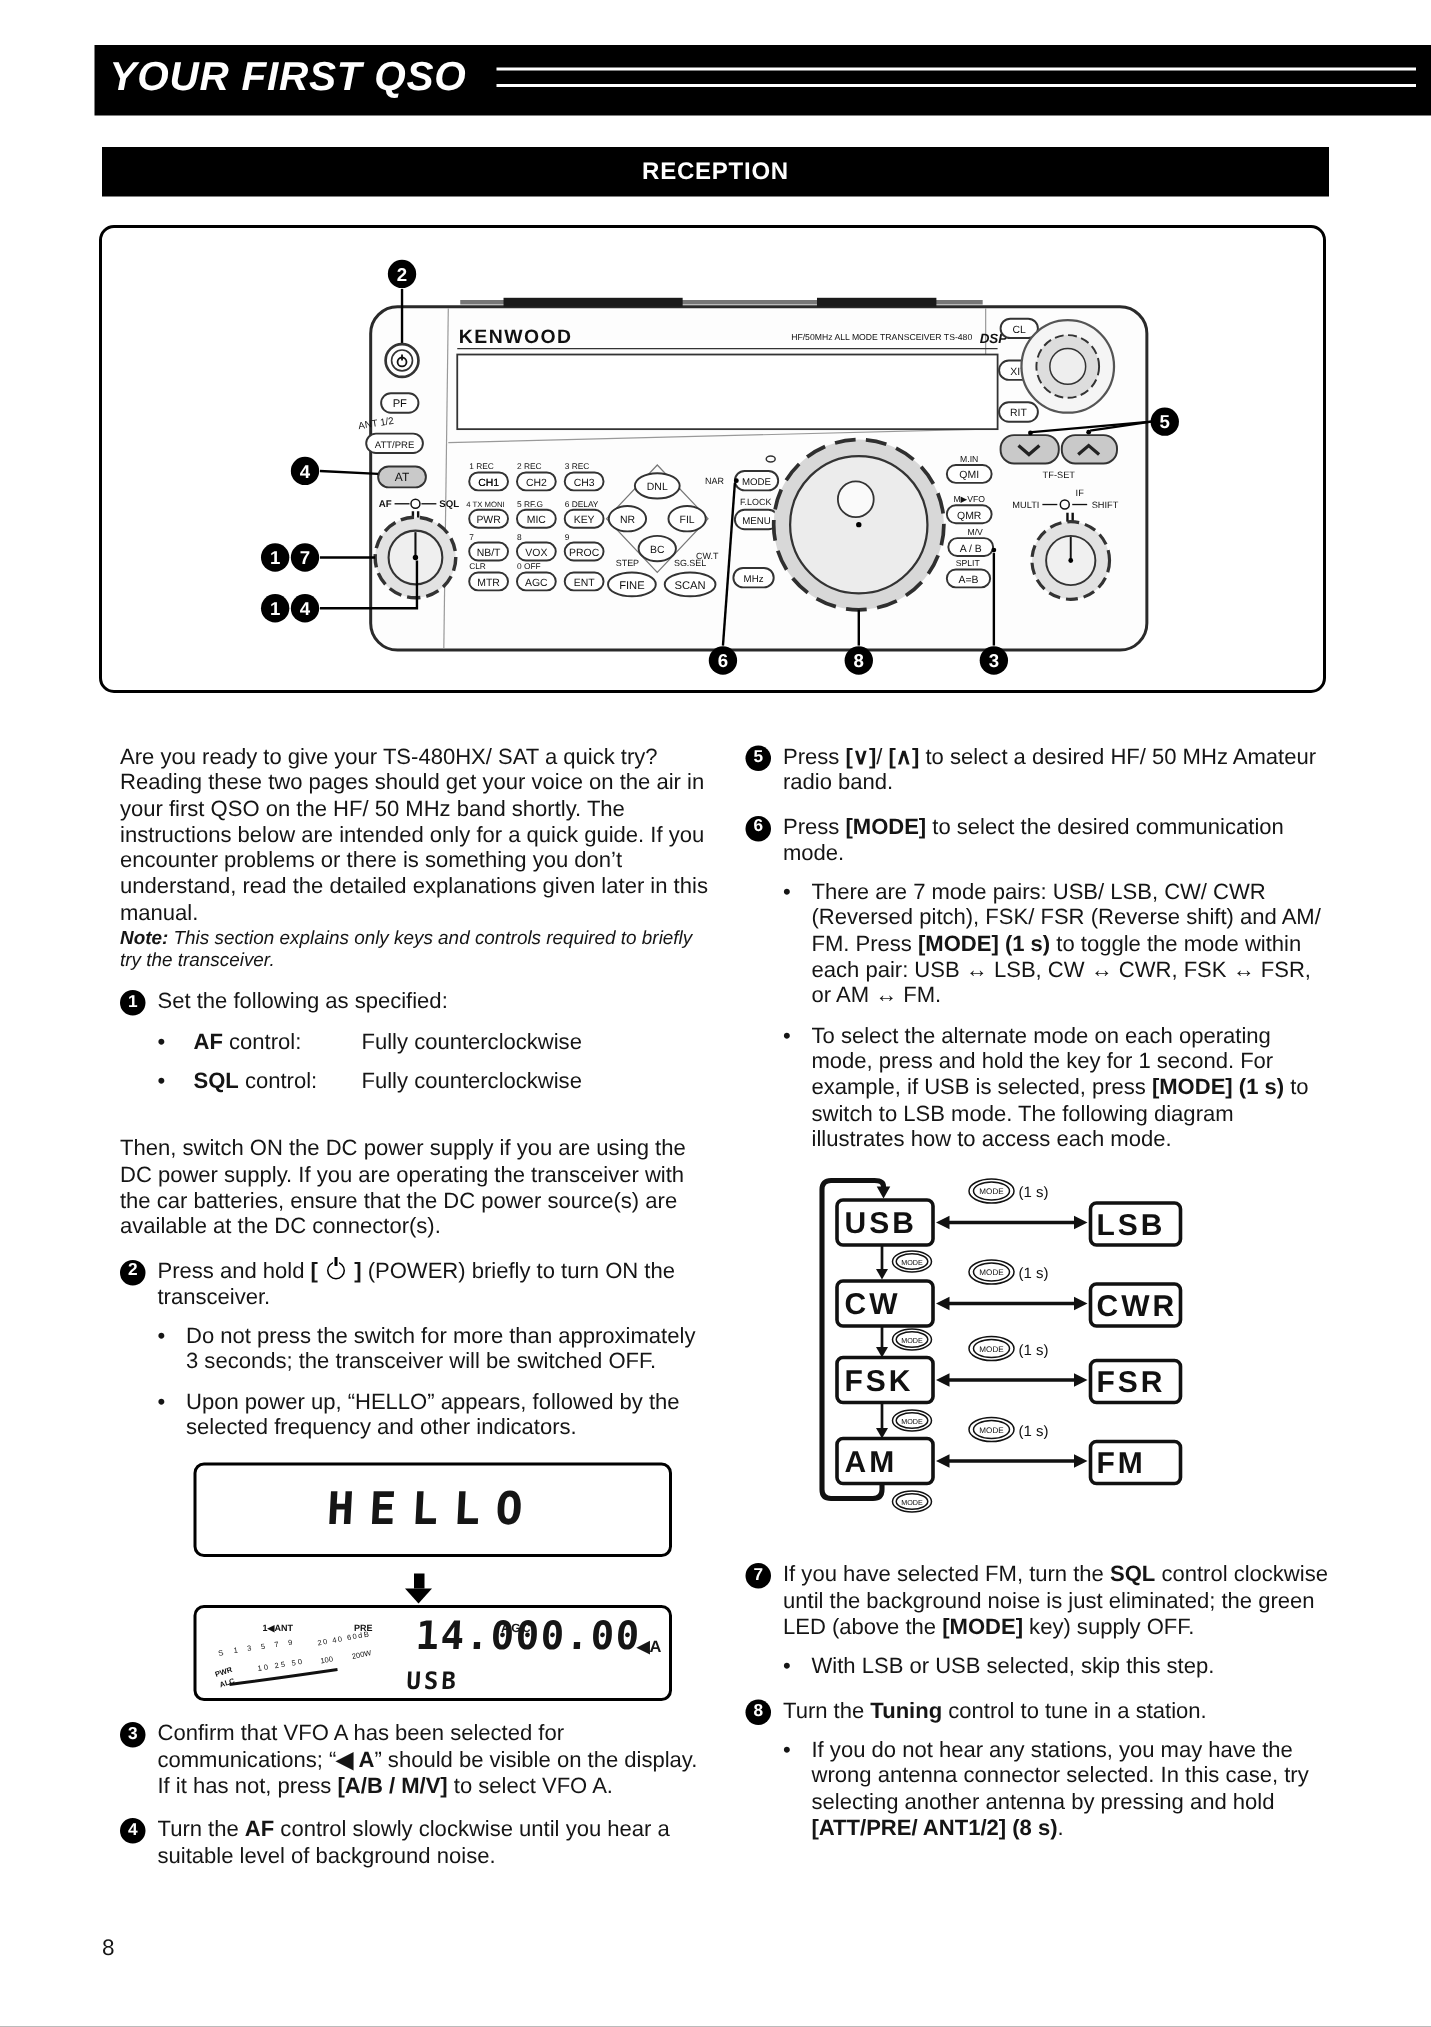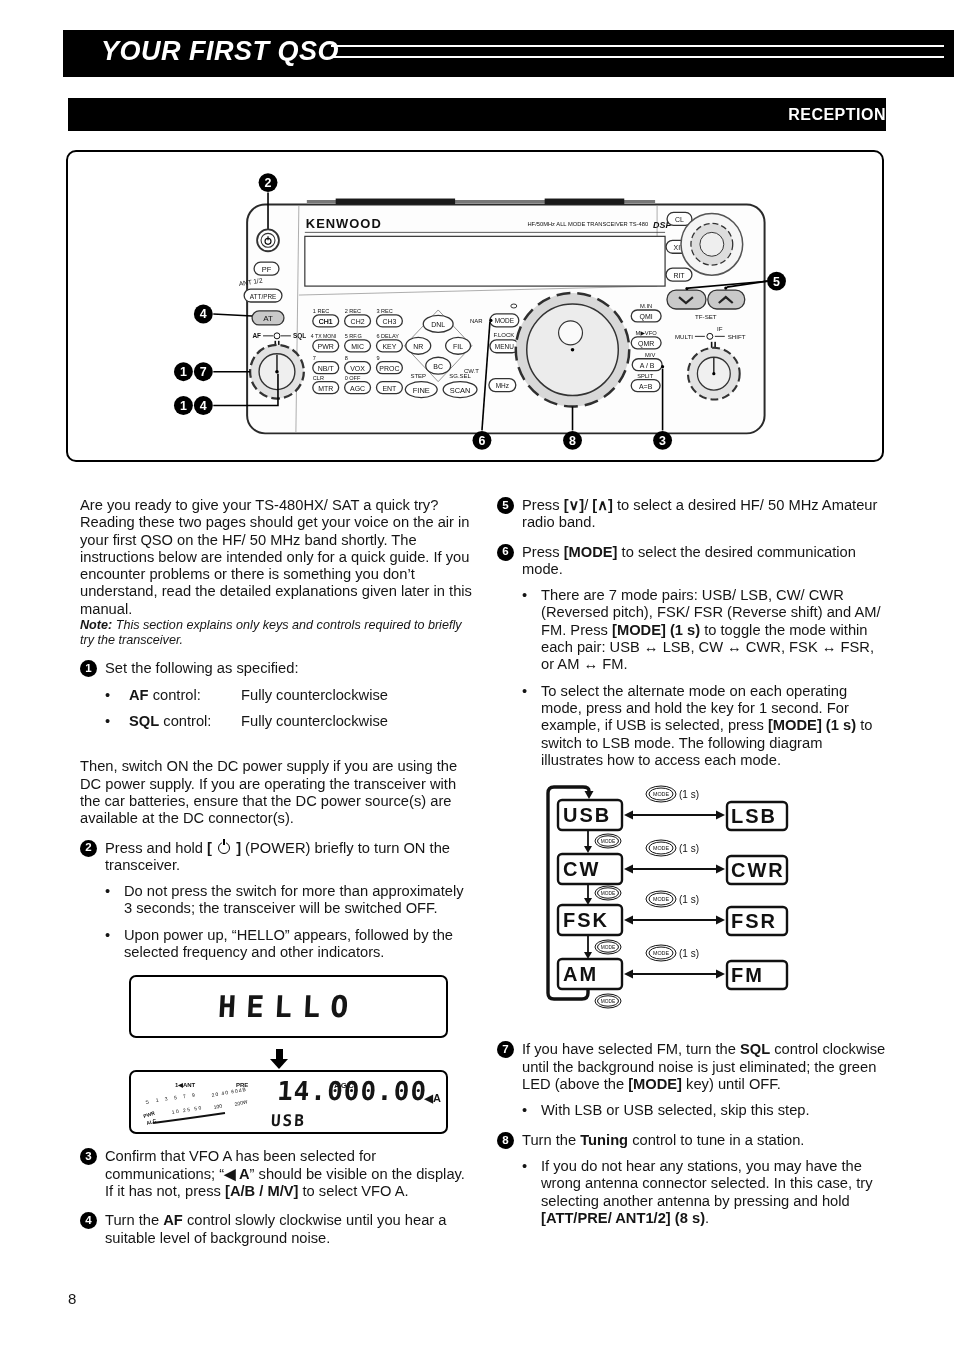--- a/index.html
+++ b/index.html
@@ -1,25 +1,25 @@
 <!DOCTYPE html>
 <html><head>
 <meta charset="utf-8">
 <style>
   html,body{margin:0;padding:0;background:#888;}
   .page{position:relative;width:954px;height:1351px;background:#fff;overflow:hidden;
         font-family:"Liberation Sans",sans-serif;color:#151515;}
   
   .titlebar{position:absolute;left:63px;top:30px;width:891px;height:47px;background:#000;}
   .titlebar .title{position:absolute;left:10px;top:6px;color:#fff;font-size:27px;font-weight:bold;
-        font-style:italic;letter-spacing:.5px;white-space:nowrap;margin-left:28px;}
+        font-style:italic;letter-spacing:.5px;white-space:nowrap;}
   .titlebar .rules{position:absolute;left:268px;right:10px;top:15px;height:9px;
         border-top:2.5px solid #fff;border-bottom:2.5px solid #fff;}
   .section-bar{position:absolute;left:68px;top:98px;width:818px;height:33px;background:#000;color:#fff;
-        display:flex;align-items:center;justify-content:flex-end;font-size:16px;font-weight:bold;letter-spacing:.5px;}
+        display:flex;align-items:center;justify-content:center;font-size:16px;font-weight:bold;letter-spacing:.5px;}
   
   .radio-figure{position:absolute;left:66px;top:150px;width:818px;height:312px;border:2px solid #000;
         border-radius:10px;box-sizing:border-box;}
   svg text{font-family:"Liberation Sans",sans-serif;fill:#111;}
   .tc{text-anchor:middle}
   .kbtn{fill:#fff;stroke:#333;stroke-width:1.3}
   .kbtn-g{fill:#c9c9c9;stroke:#333;stroke-width:1.3}
   .seam{stroke:#999;stroke-width:.8;fill:none}
   .cline{stroke:#000;stroke-width:1.6;fill:none}
   .co{fill:#000}
@@ -470,21 +470,21 @@
       <g font-size="10">
         <text x="149" y="21">(1 s)</text>
         <text x="149" y="75">(1 s)</text>
         <text x="149" y="126">(1 s)</text>
         <text x="149" y="180">(1 s)</text>
       </g>
     </svg>
 
     <div class="step" style="margin-top:10px">
       <span class="badge">7</span>
-      <p class="steptext"><span>If you have selected FM, turn the </span><span style="font-weight: bold;">SQL</span><span> control clockwise until the background noise is just eliminated; the green LED (above the </span><span style="font-weight: bold;">[MODE]</span><span> key) until OFF.</span></p>
+      <p class="steptext"><span>If you have selected FM, turn the </span><span style="font-weight: bold;">SQL</span><span> control clockwise until the background noise is just eliminated; the green LED (above the </span><span style="font-weight: bold;">[MODE]</span><span> key) supply OFF.</span></p>
     </div>
     <div class="bullet">
       <span class="dot">•</span>
       <p><span>With LSB or USB selected, skip this step.</span></p>
     </div>
     <div class="step">
       <span class="badge">8</span>
       <p class="steptext"><span>Turn the </span><span style="font-weight: bold;">Tuning</span><span> control to tune in a station.</span></p>
     </div>
     <div class="bullet">

